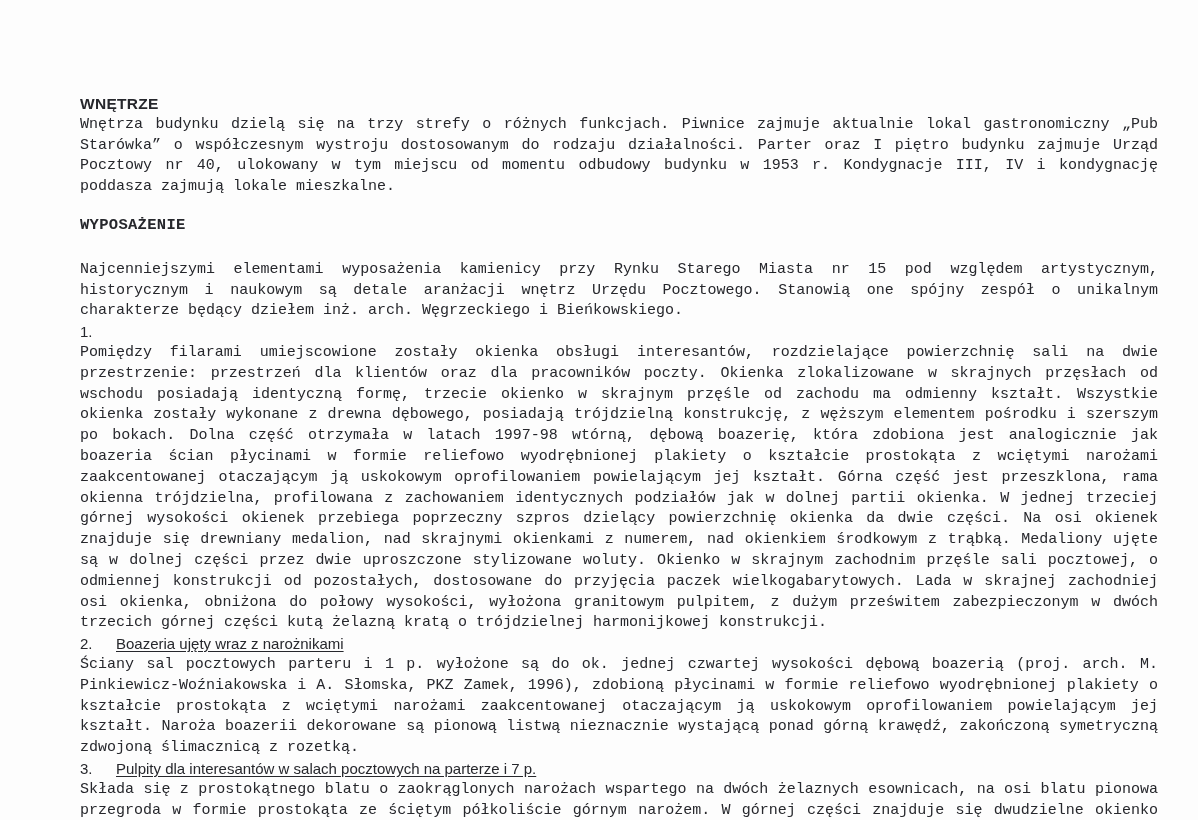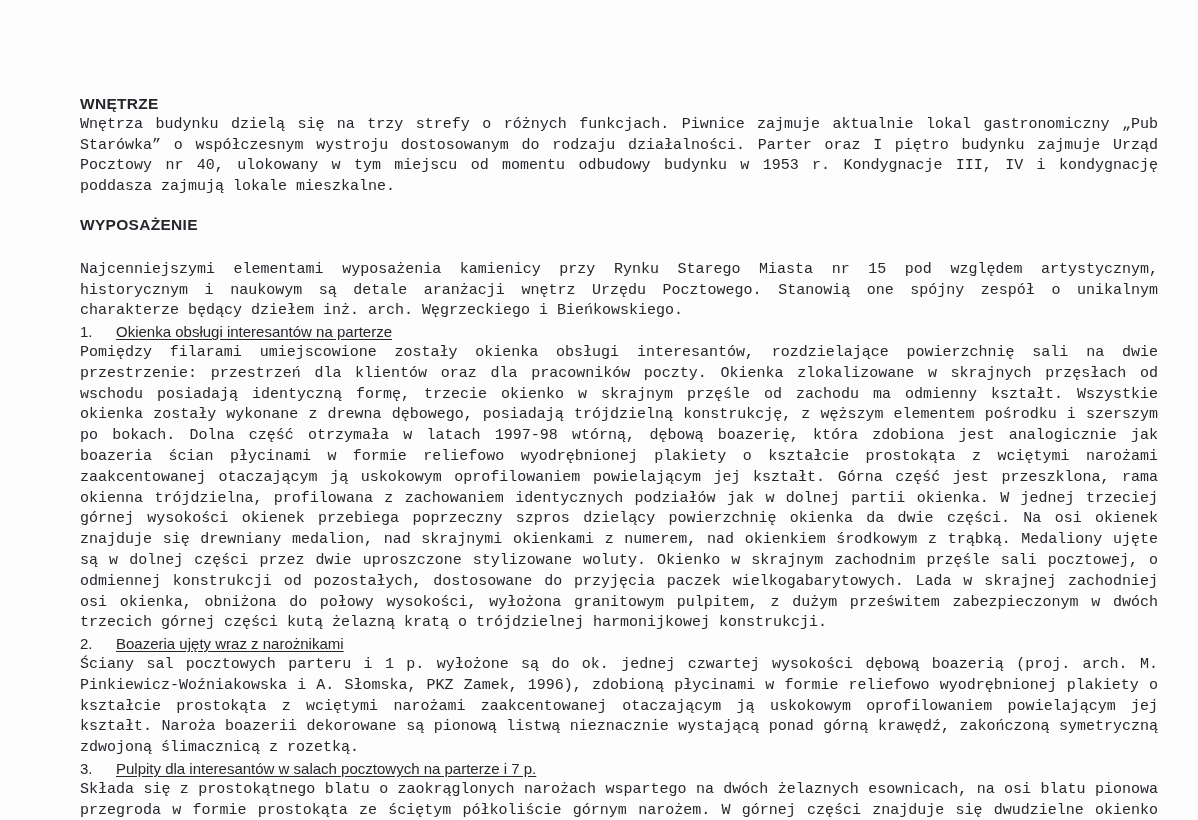--- a/index.html
+++ b/index.html
@@ -26,20 +26,21 @@
   }
   .section-heading {
     font-weight: 700;
     letter-spacing: 0.3px;
     margin: 0;
     font-size: 15.5px;
   }
   .heading-gap {
     margin-top: 17px;
     margin-bottom: 24px;
+    font-family: Liberation Mono, monospace;
   }
   p.para {
     margin: 0;
     text-align: justify;
     font-family: Liberation Mono, monospace;
   }
   .list-head {
     display: flex;
     align-items: baseline;
   }
@@ -76,21 +77,20 @@
   <h2 class="section-heading">WNĘTRZE</h2>
 
   <p class="para">Wnętrza budynku dzielą się na trzy strefy o różnych funkcjach. Piwnice zajmuje aktualnie lokal gastronomiczny „Pub Starówka” o współczesnym wystroju dostosowanym do rodzaju działalności. Parter oraz I piętro budynku zajmuje Urząd Pocztowy nr 40, ulokowany w tym miejscu od momentu odbudowy budynku w 1953 r. Kondygnacje III, IV i kondygnację poddasza zajmują lokale mieszkalne.</p>
 
   <h2 class="section-heading heading-gap">WYPOSAŻENIE</h2>
 
   <p class="para">Najcenniejszymi elementami wyposażenia kamienicy przy Rynku Starego Miasta nr 15 pod względem artystycznym, historycznym i naukowym są detale aranżacji wnętrz Urzędu Pocztowego. Stanowią one spójny zespół o unikalnym charakterze będący dziełem inż. arch. Węgrzeckiego i Bieńkowskiego.</p>
 
   <div class="list-head">
     <span class="list-num">1.</span>
-    <span class="list-title">Okienka obsługi interesantów na parterze</span>
   </div>
   <p class="para">Pomiędzy filarami umiejscowione zostały okienka obsługi interesantów, rozdzielające powierzchnię sali na dwie przestrzenie: przestrzeń dla klientów oraz dla pracowników poczty. Okienka zlokalizowane w skrajnych przęsłach od wschodu posiadają identyczną formę, trzecie okienko w skrajnym przęśle od zachodu ma odmienny kształt. Wszystkie okienka zostały wykonane z drewna dębowego, posiadają trójdzielną konstrukcję, z węższym elementem pośrodku i szerszym po bokach. Dolna część otrzymała w latach 1997-98 wtórną, dębową boazerię, która zdobiona jest analogicznie jak boazeria ścian płycinami w formie reliefowo wyodrębnionej plakiety o kształcie prostokąta z wciętymi narożami zaakcentowanej otaczającym ją uskokowym oprofilowaniem powielającym jej kształt. Górna część jest przeszklona, rama okienna trójdzielna, profilowana z zachowaniem identycznych podziałów jak w dolnej partii okienka. W jednej trzeciej górnej wysokości okienek przebiega poprzeczny szpros dzielący powierzchnię okienka da dwie części. Na osi okienek znajduje się drewniany medalion, nad skrajnymi okienkami z numerem, nad okienkiem środkowym z trąbką. Medaliony ujęte są w dolnej części przez dwie uproszczone stylizowane woluty. Okienko w skrajnym zachodnim przęśle sali pocztowej, o odmiennej konstrukcji od pozostałych, dostosowane do przyjęcia paczek wielkogabarytowych. Lada w skrajnej zachodniej osi okienka, obniżona do połowy wysokości, wyłożona granitowym pulpitem, z dużym prześwitem zabezpieczonym w dwóch trzecich górnej części kutą żelazną kratą o trójdzielnej harmonijkowej konstrukcji.</p>
 
   <div class="list-head">
     <span class="list-num">2.</span>
     <span class="list-title">Boazeria ujęty wraz z narożnikami</span>
   </div>
   <p class="para">Ściany sal pocztowych parteru i 1 p. wyłożone są do ok. jednej czwartej wysokości dębową boazerią (proj. arch. M. Pinkiewicz-Woźniakowska i A. Słomska, PKZ Zamek, 1996), zdobioną płycinami w formie reliefowo wyodrębnionej plakiety o kształcie prostokąta z wciętymi narożami zaakcentowanej otaczającym ją uskokowym oprofilowaniem powielającym jej kształt. Naroża boazerii dekorowane są pionową listwą nieznacznie wystającą ponad górną krawędź, zakończoną symetryczną zdwojoną ślimacznicą z rozetką.</p>
 
   <div class="list-head">

